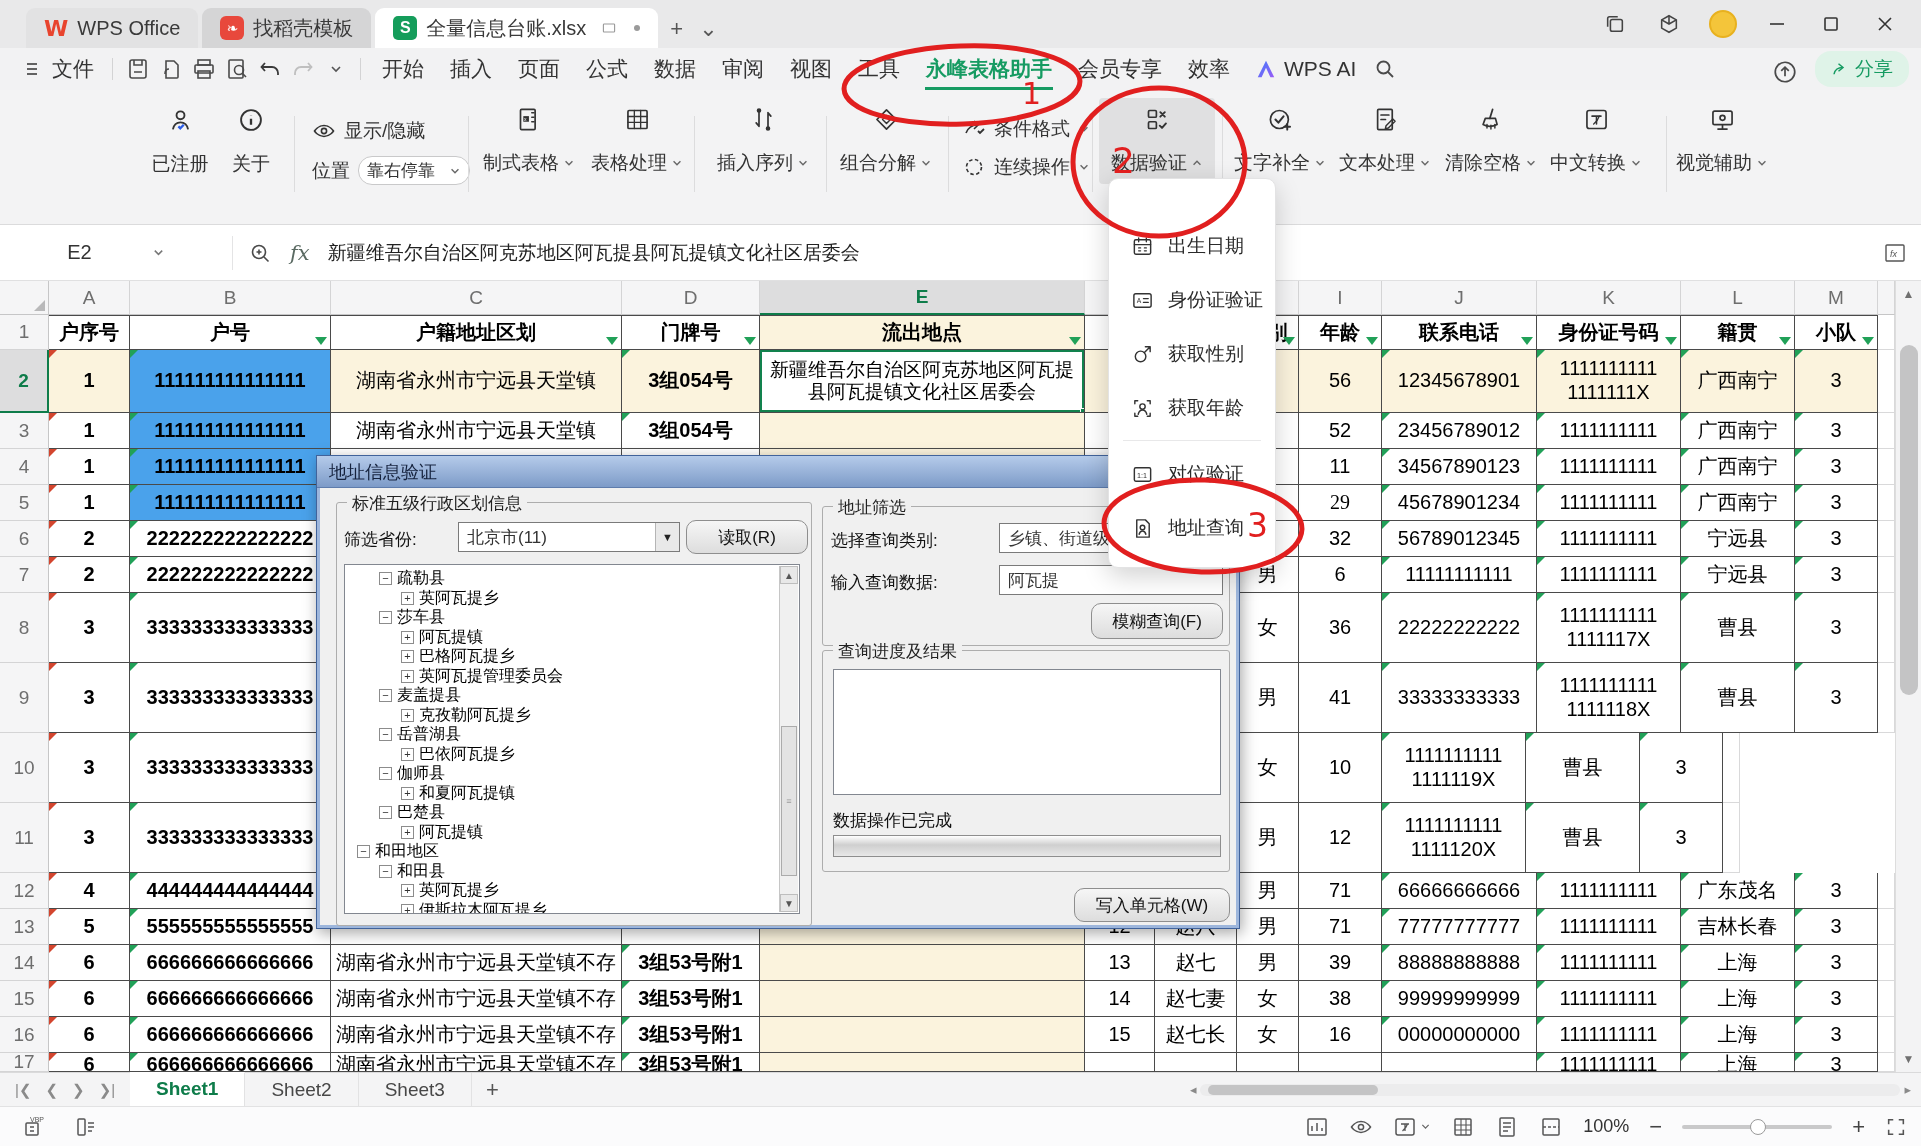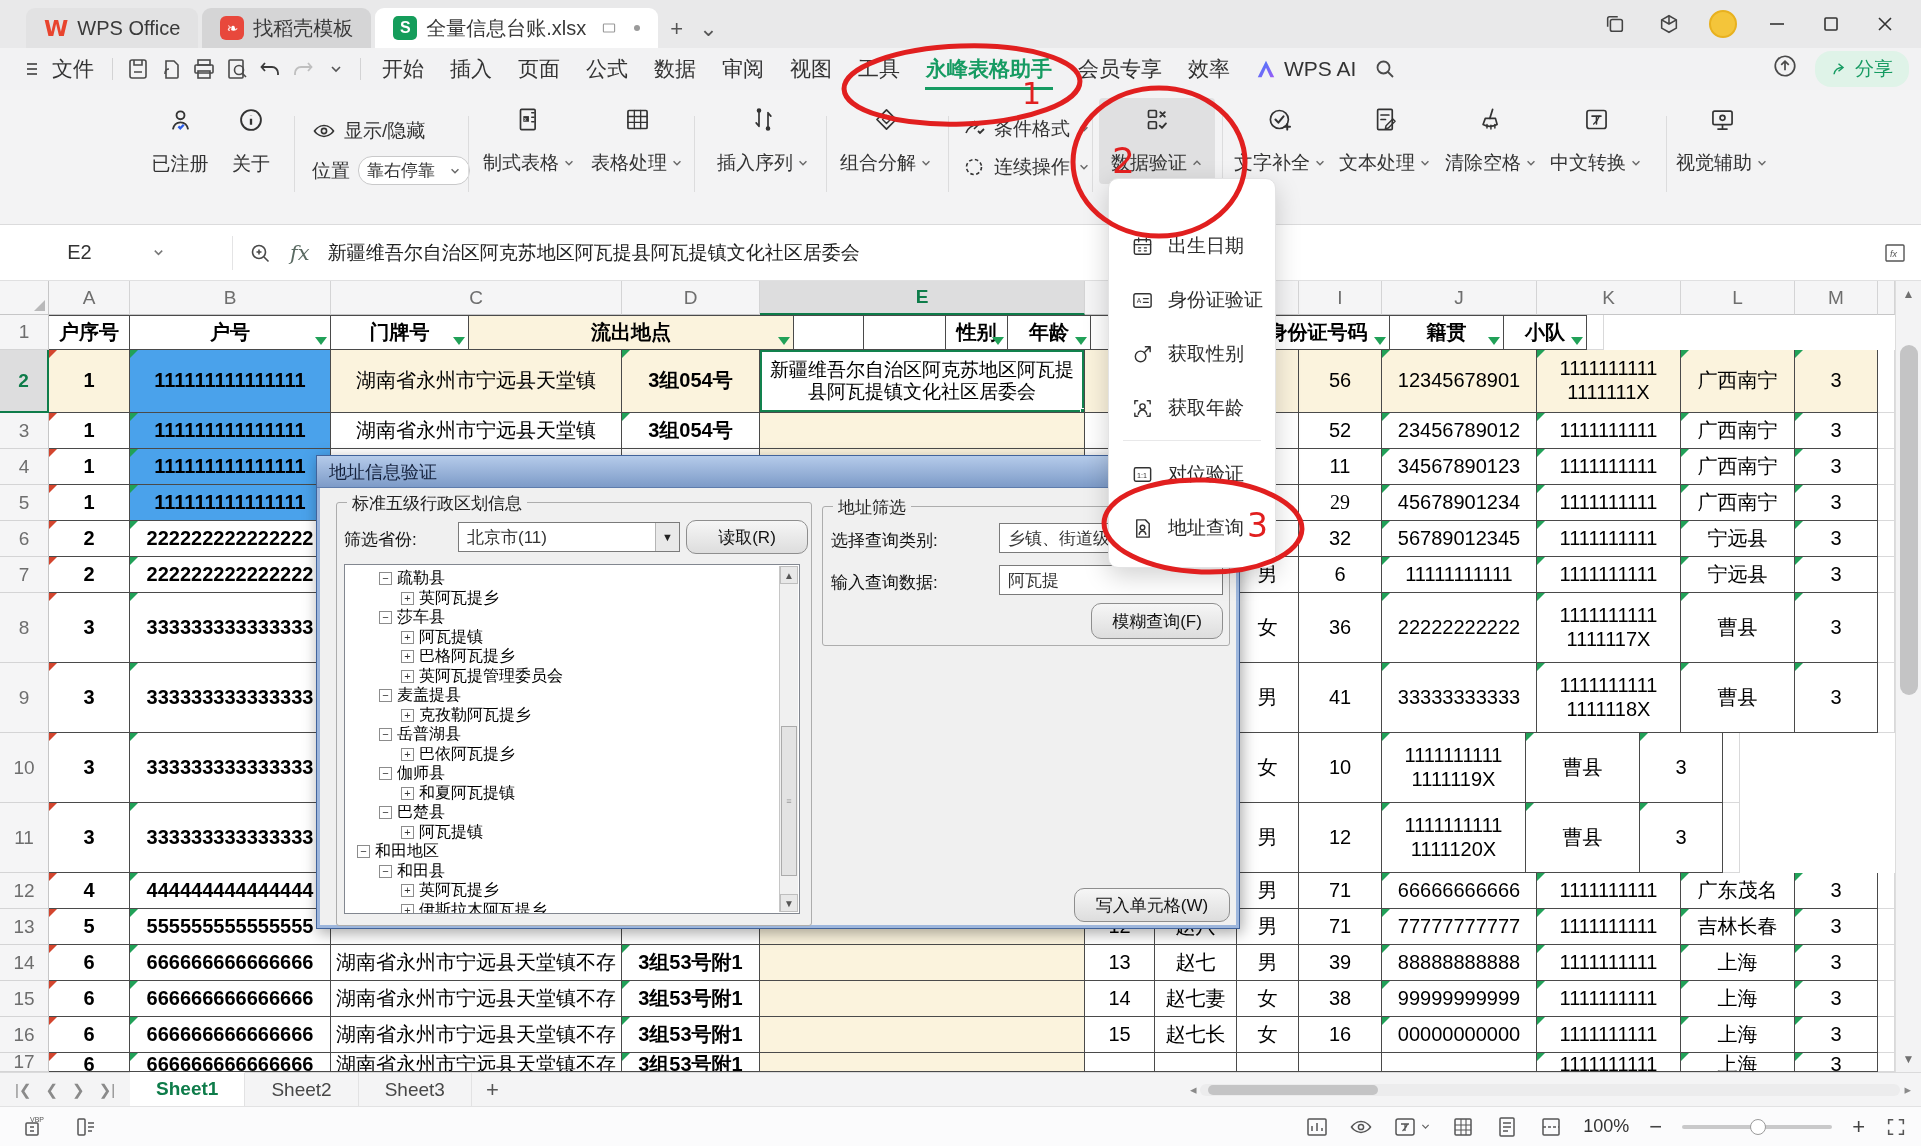--- a/index.html
+++ b/index.html
@@ -22,21 +22,21 @@
 
 .menubar{height:42px;background:#F2F2F3;display:flex;align-items:center;padding:0 14px;position:relative}
 .mb-file{display:flex;align-items:center;gap:8px;font-size:21px;color:#333;padding:0 10px}
 .mb-sep{width:1px;height:22px;background:#D3D3D4;margin:0 8px}
 .qbtn{width:33px;height:30px;display:flex;align-items:center;justify-content:center;color:#4a4a4a}
 .qbtn.dis{color:#BFBFBF}
 .mtab{font-size:21px;color:#333;padding:0 13px;height:42px;display:flex;align-items:center;position:relative}
 .mtab.active{color:#169B62;font-weight:700}
 .mtab.active:after{content:"";position:absolute;left:12px;right:12px;bottom:0;height:3px;background:#169B62}
 .mb-ai{display:flex;align-items:center;gap:7px;font-size:21px;padding:0 12px}
-.mb-right{position:absolute;right:12px;display:flex;align-items:flex-start;gap:14px}
+.mb-right{position:absolute;right:12px;display:flex;align-items:flex-end;gap:14px}
 .share-pill{display:flex;align-items:center;gap:6px;background:#DFF3E8;color:#169B62;font-size:19px;border-radius:16px;padding:5px 16px}
 
 .ribbon{height:135px;background:#F3F3F4;border-bottom:1px solid #DBDBDC;position:relative}
 .rsep{position:absolute;top:26px;width:1px;height:76px;background:#DCDCDD}
 .rbig{position:absolute;top:16px;transform:translateX(-50%);display:flex;flex-direction:column;align-items:center;gap:17px;color:#333}
 .rbig .lbl{font-size:19px;display:flex;align-items:center;gap:4px;white-space:nowrap}
 .rbig.active{background:#E0E0E1;border-radius:4px;padding:8px 12px;top:8px}
 .rrow{position:absolute;display:flex;align-items:center;gap:8px;font-size:19px;color:#333;white-space:nowrap}
 .combo{background:#fff;border:1px solid #C9C9CA;border-radius:14px;font-size:17px;padding:2px 8px;display:flex;align-items:center;gap:14px}
 .caret{color:#666}
@@ -559,20 +559,21 @@
       <div class="gcell hdr" style="width: 155px; height: 34px;">J</div>
       <div class="gcell hdr" style="width: 144px; height: 34px;">K</div>
       <div class="gcell hdr" style="width: 114px; height: 34px;">L</div>
       <div class="gcell hdr" style="width: 83px; height: 34px;">M</div>
       <div class="gcell hdr" style="width: 17px; height: 34px;"></div>
     </div>
     <div class="grow">
       <div class="gcell hdr rownum" style="width: 49px; height: 35px;">1</div>
       <div class="gcell dcell hrow top" style="width: 81px; height: 35px;">户序号</div>
       <div class="gcell dcell hrow top" style="width: 201px; height: 35px;">户号<span class="gtri"></span></div>
+      <div class="gcell dcell hrow top" style="width: 291px; height: 35px;">户籍地址区划<span class="gtri"></span></div>
       <div class="gcell dcell hrow top" style="width: 138px; height: 35px;">门牌号<span class="gtri"></span></div>
       <div class="gcell dcell hrow top cream" style="width: 325px; height: 35px;">流出地点<span class="gtri"></span></div>
       <div class="gcell dcell hrow top" style="width: 70px; height: 35px;"></div>
       <div class="gcell dcell hrow top" style="width: 82px; height: 35px;"></div>
       <div class="gcell dcell hrow top" style="width: 62px; height: 35px;">性别<span class="gtri"></span></div>
       <div class="gcell dcell hrow top" style="width: 83px; height: 35px;">年龄<span class="gtri"></span></div>
       <div class="gcell dcell hrow top" style="width: 155px; height: 35px;">联系电话<span class="gtri"></span></div>
       <div class="gcell dcell hrow top" style="width: 144px; height: 35px;">身份证号码<span class="gtri"></span></div>
       <div class="gcell dcell hrow top" style="width: 114px; height: 35px;">籍贯<span class="gtri"></span></div>
       <div class="gcell dcell hrow top" style="width: 83px; height: 35px;">小队<span class="gtri"></span></div>
@@ -1045,20 +1046,26 @@
       <span class="flabel">地址筛选</span>
       <div class="dlbl" style="left:8px;top:22px">选择查询类别:</div>
       <div class="dcombo" style="left:176px;top:16px;width:224px">
           <span>乡镇、街道级别</span>
           <span class="dd">▼</span>
         </div>
       <div class="dlbl" style="left:8px;top:64px">输入查询数据:</div>
       <div class="dinput" style="left:176px;top:58px;width:224px">阿瓦提</div>
       <div class="dbtn" style="left:268px;top:96px;width:132px;height:36px">模糊查询(F)</div>
     </div>
+    <div class="frame" style="left:502px;top:162px;width:408px;height:222px">
+      <span class="flabel">查询进度及结果</span>
+      <div class="listbox" style="left:10px;top:18px;width:388px;height:126px"></div>
+      <div class="dlbl" style="left:10px;top:158px">数据操作已完成</div>
+      <div class="progress" style="left:10px;top:184px;width:388px"></div>
+    </div>
     <div class="dbtn" style="left:754px;top:400px;width:156px;height:34px">写入单元格(W)</div>
   </div>
 </div>
 
 <div class="popup" id="popup">
     <div class="pitem">
       <span>
         <svg width="23" height="23" viewBox="0 0 24 24" fill="none" stroke="#333" stroke-width="1.5" stroke-linecap="round" stroke-linejoin="round">
           <rect x="3.5" y="5" width="17" height="15" rx="1.5"></rect>
           <path d="M3.5 10h17M8 3v4M16 3v4M8 13.5h2M14 13.5h2M8 16.5h2M14 16.5h2" stroke-width="1.4"></path>

